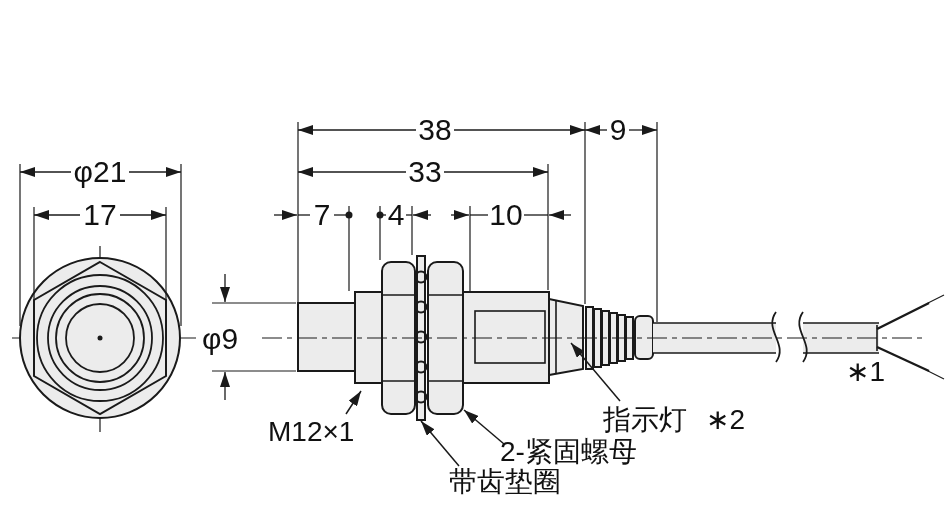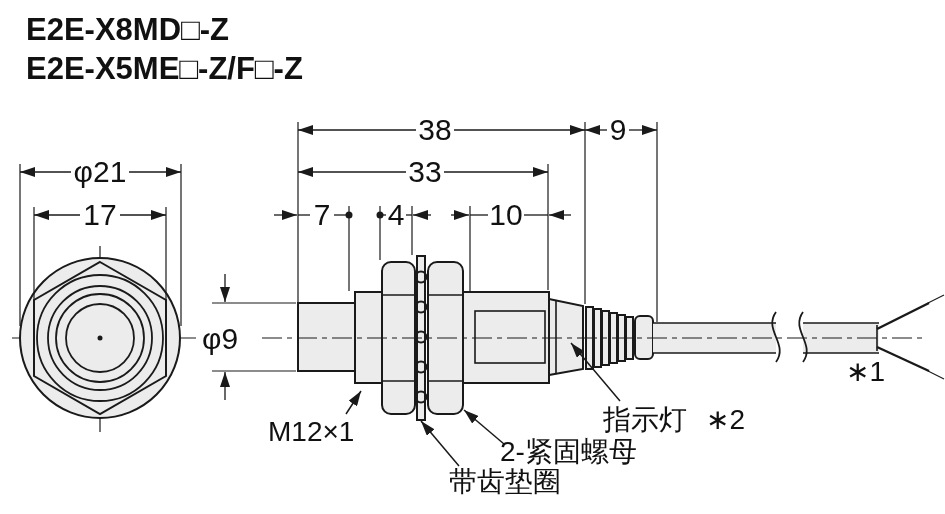--- a/index.html
+++ b/index.html
@@ -24,24 +24,20 @@
   .brk{stroke:#1a1a1a;stroke-width:1.8;fill:none;}
   .dimtext{font-size:30px;}
   .labeltext{font-size:28px;}
   .dot{fill:#1a1a1a;}
 </style>
 </head>
 <body>
 
 <div class="stage">
 
-  <div class="title-block">
-    <div class="title-line">E2E-X8MD□-Z</div>
-    <div class="title-line">E2E-X5ME□-Z/F□-Z</div>
-  </div>
 
   <svg width="945" height="514" viewBox="0 0 945 514">
     <defs>
       <marker id="arr" markerUnits="userSpaceOnUse" markerWidth="16" markerHeight="10" refX="15" refY="5" orient="auto">
         <path d="M0,0 L15,5 L0,10 Z" fill="#1a1a1a"></path>
       </marker>
     </defs>
 
     <g>
       <line class="cl" x1="12" y1="338" x2="196" y2="338"></line>

